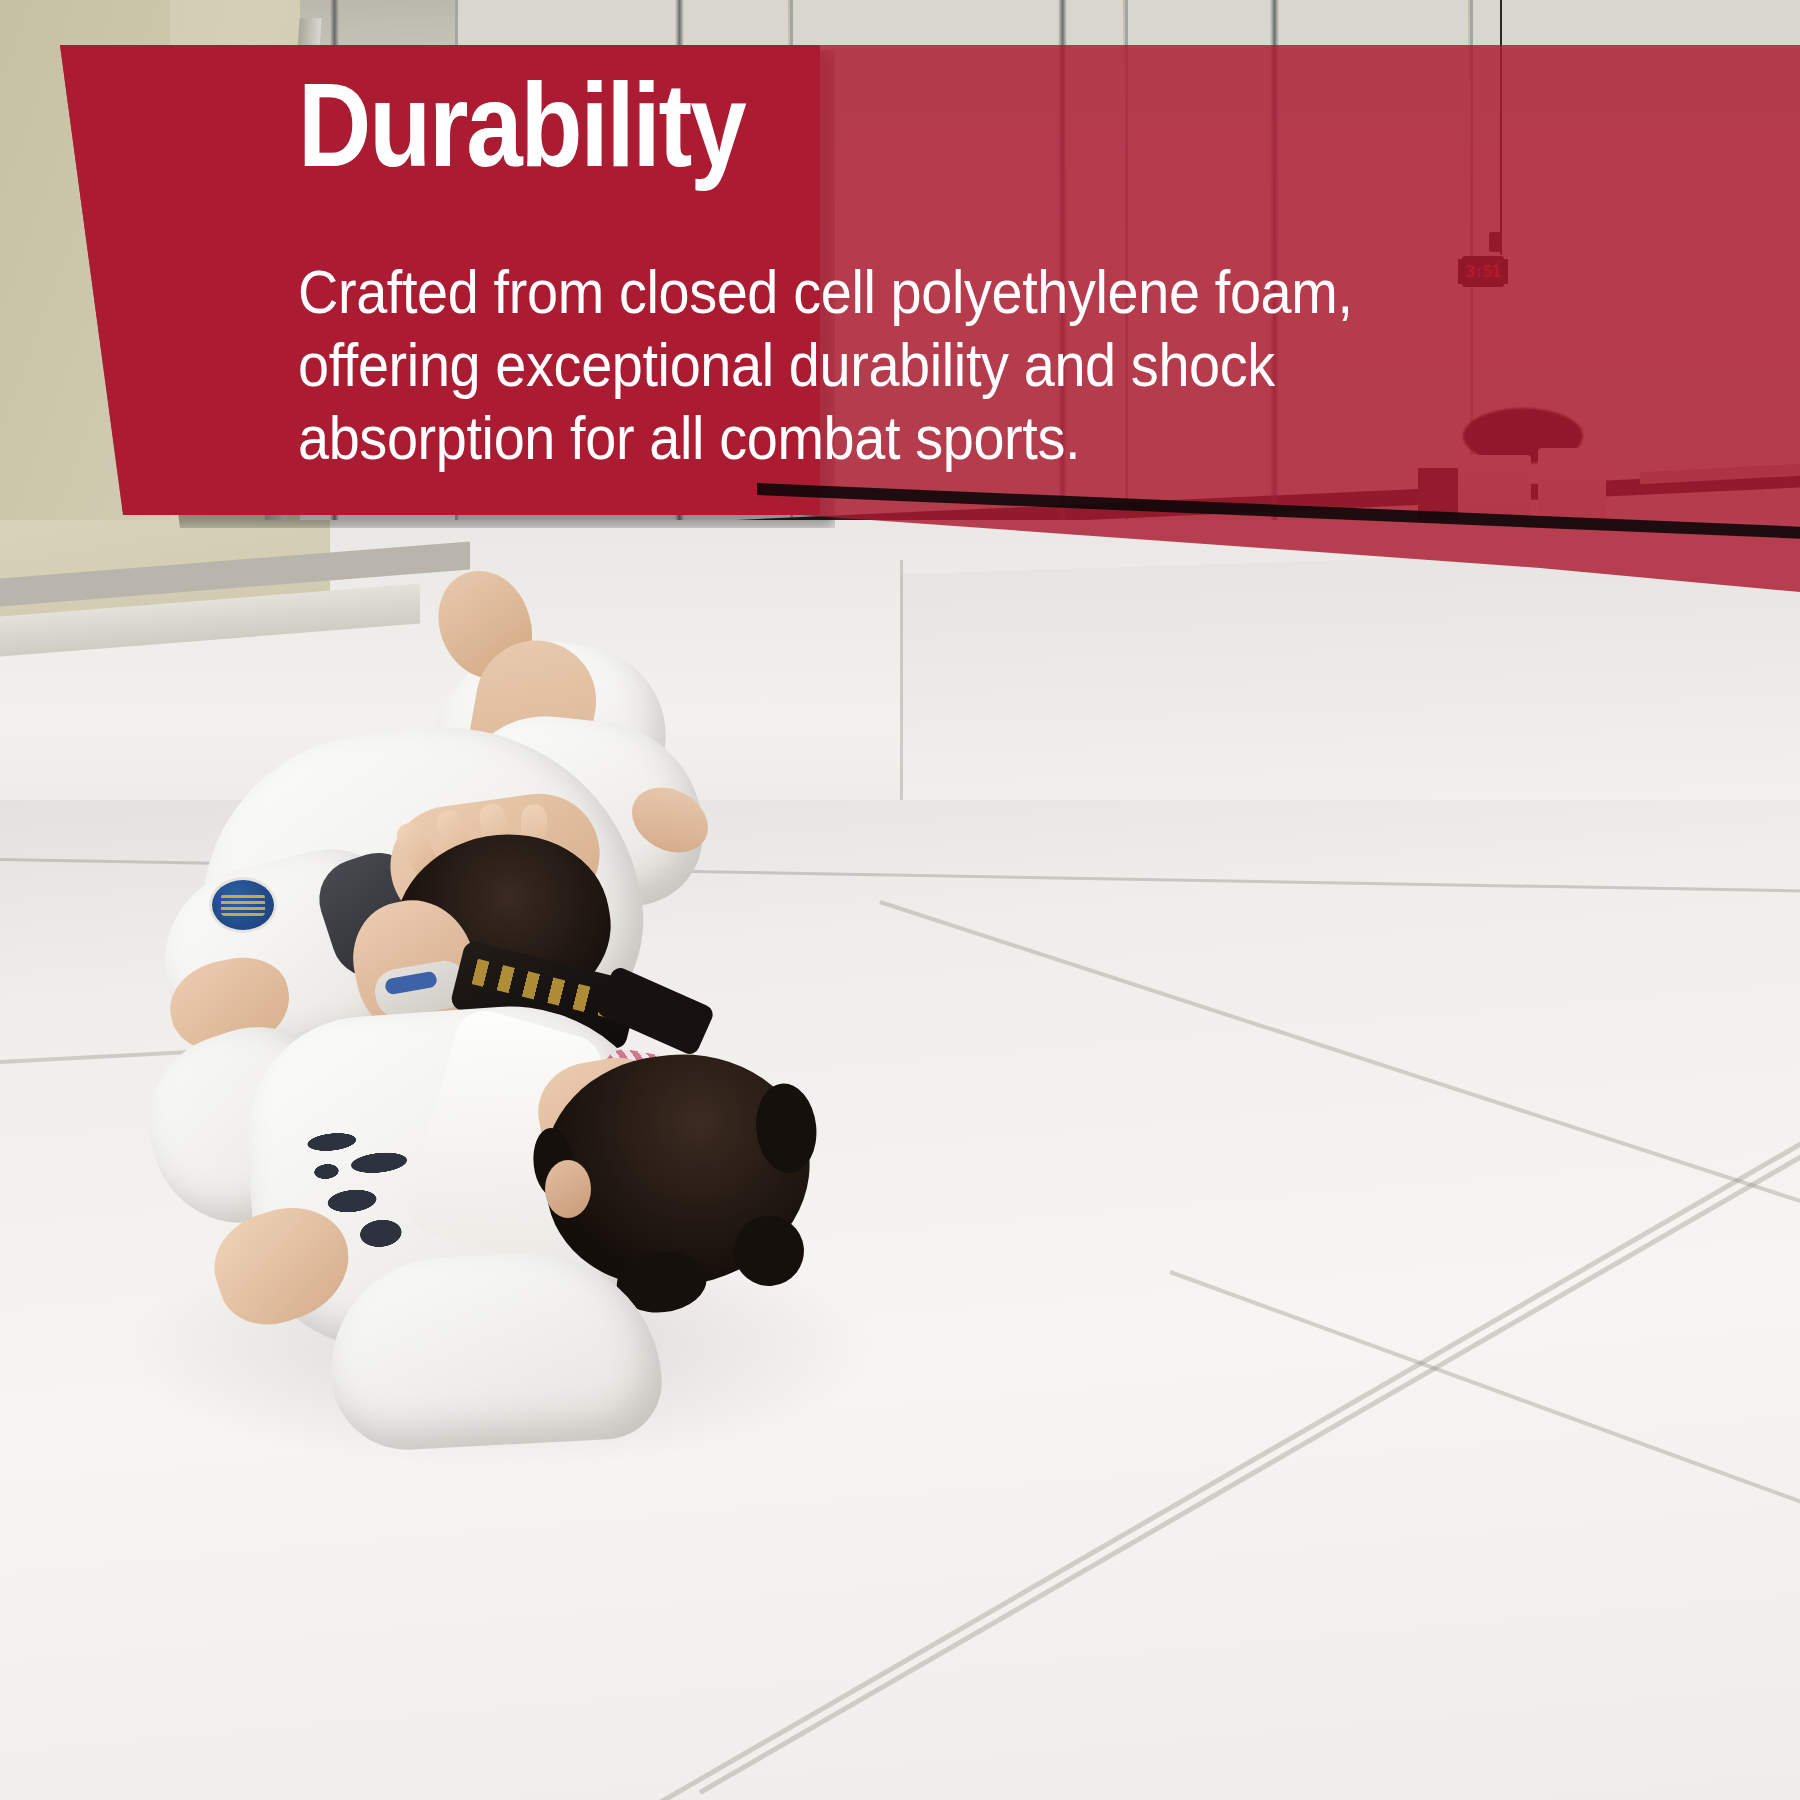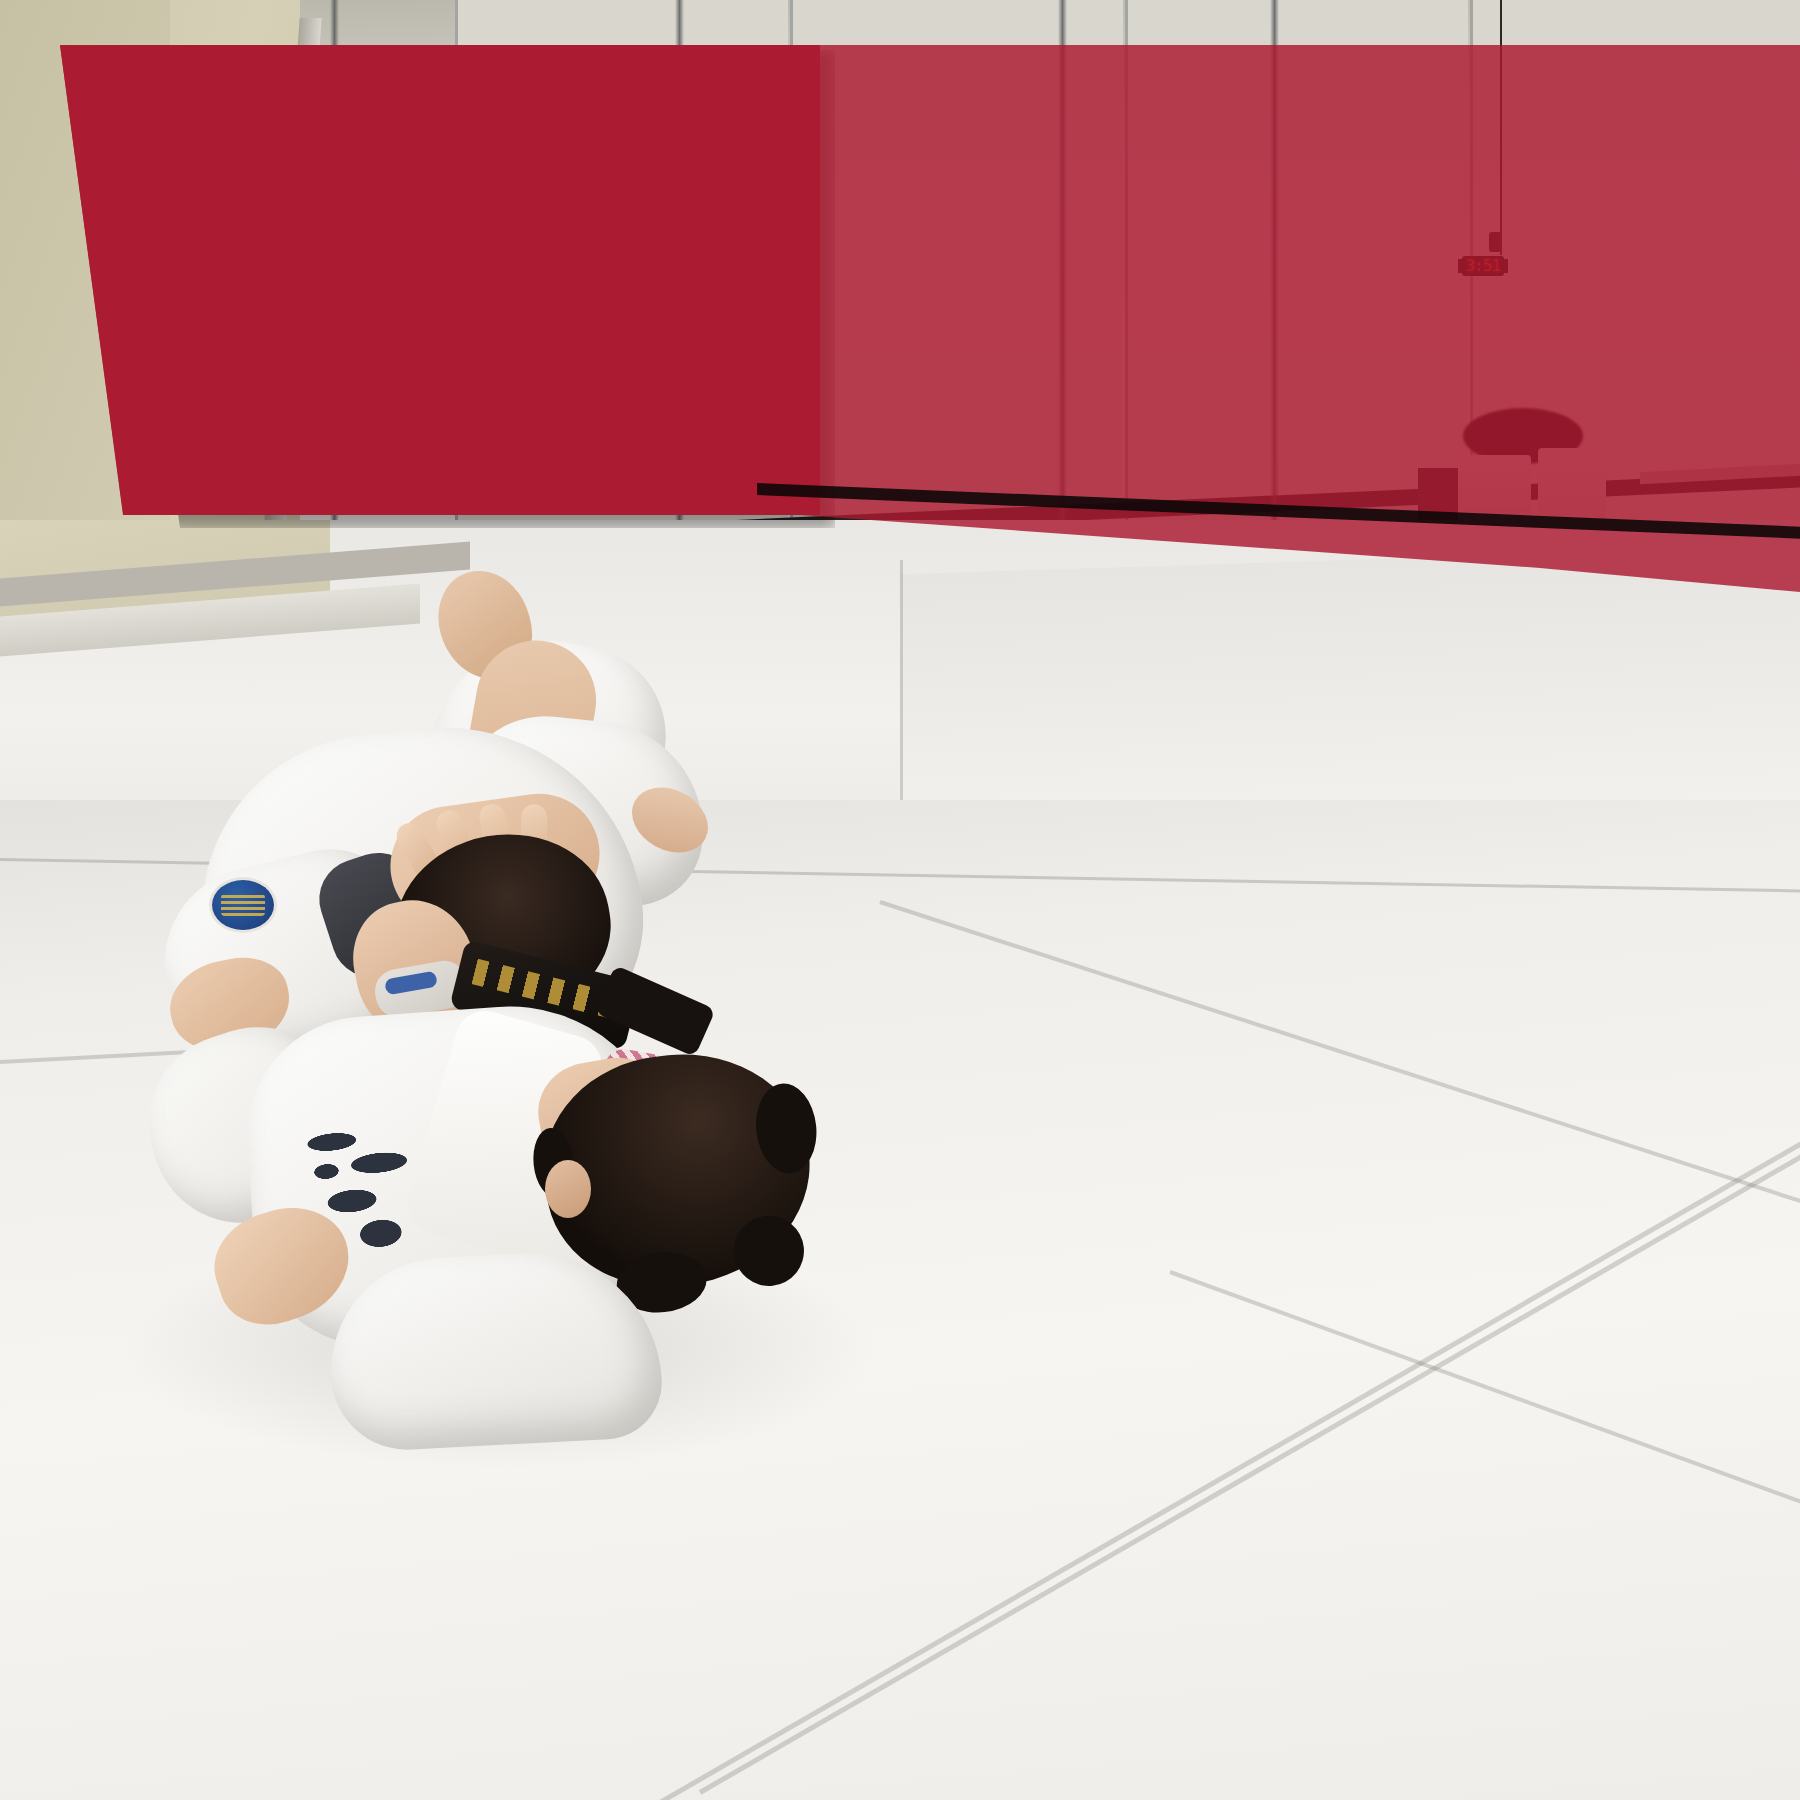--- a/index.html
+++ b/index.html
@@ -74,21 +74,21 @@
   }
   .pole{
     position:absolute;top:0;width:9px;height:560px;
     background:linear-gradient(90deg,rgba(90,92,92,.0),rgba(75,78,80,.75),rgba(90,92,92,.0));
   }
   .hang-wire{
     position:absolute;left:1500px;top:0;width:2px;height:255px;
     background:#2a2724;
   }
   .timer-box{
-    position:absolute;left:1462px;top:256px;width:42px;height:20px;
+    position:absolute;left:1462px;top:256px;width:42px;height:31px;
     background:#17110f;border-radius:3px;
     box-shadow:-7px 0 0 -3px #17110f, 7px 0 0 -3px #17110f;
     display:flex;align-items:center;justify-content:center;
   }
   .timer-led{
     font-family:"DejaVu Sans Mono",monospace;
     font-size:16px;line-height:1;letter-spacing:-1px;
     color:#ff2d12;text-shadow:0 0 5px #ff3b1a;
   }
   .timer-sensor{
@@ -372,14 +372,22 @@
     </div>
     <div class="fig ear-bot"></div>
     <div class="fig gi gi-sh bot-shoulder"></div>
   </div>
 
   <div class="banner-shadow"></div>
   <div class="banner"></div>
   <div class="banner-solid"></div>
   <div class="banner-edge-dark"></div>
 
+  <div class="banner-text">
+    <div class="headline">Durability</div>
+    <div class="subcopy">
+      <span>Crafted from closed cell polyethylene foam,</span>
+      <span>offering exceptional durability and shock</span>
+      <span>absorption for all combat sports.</span>
+    </div>
+  </div>
 
 </div>
 
 </body></html>

